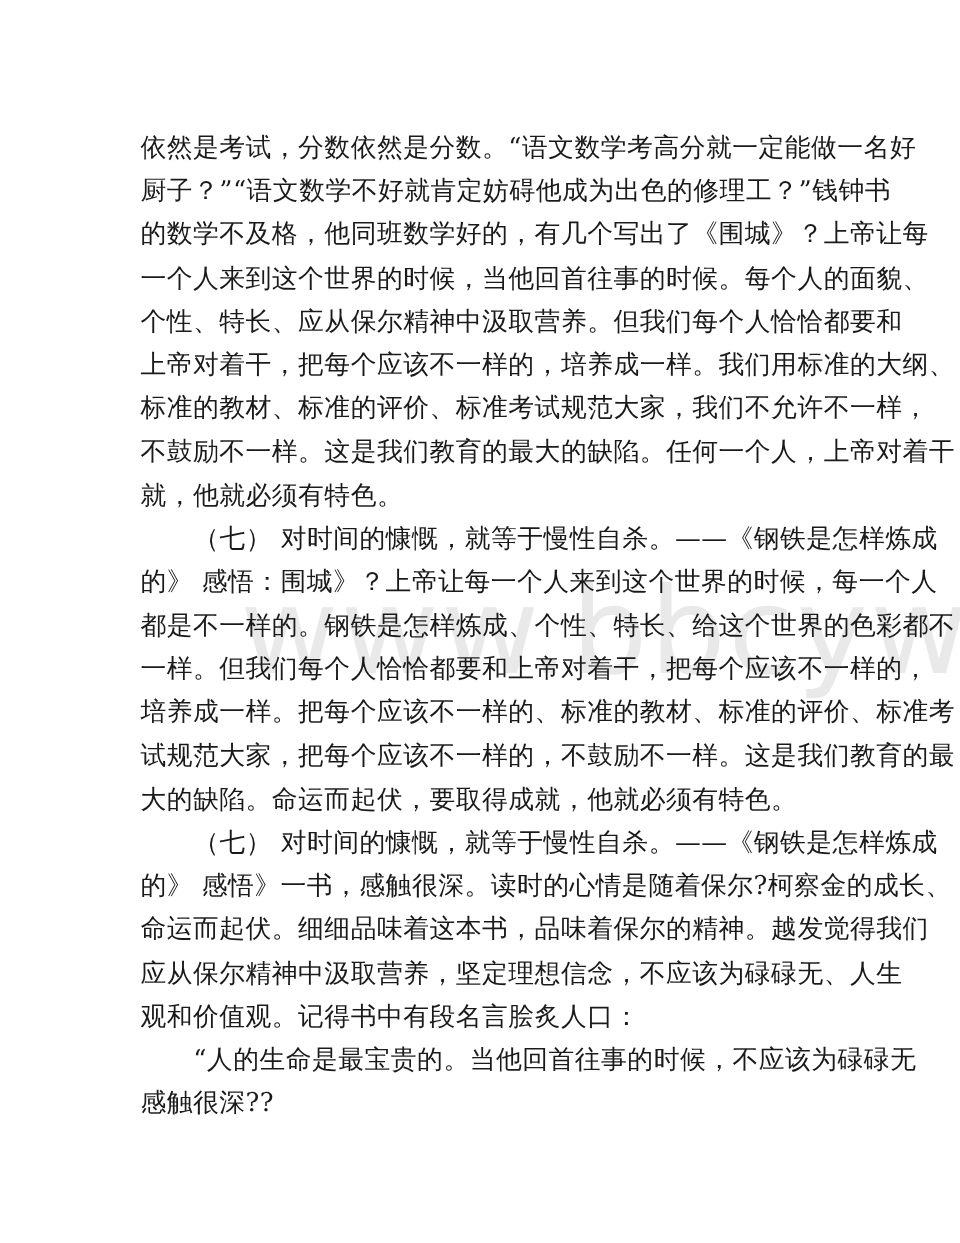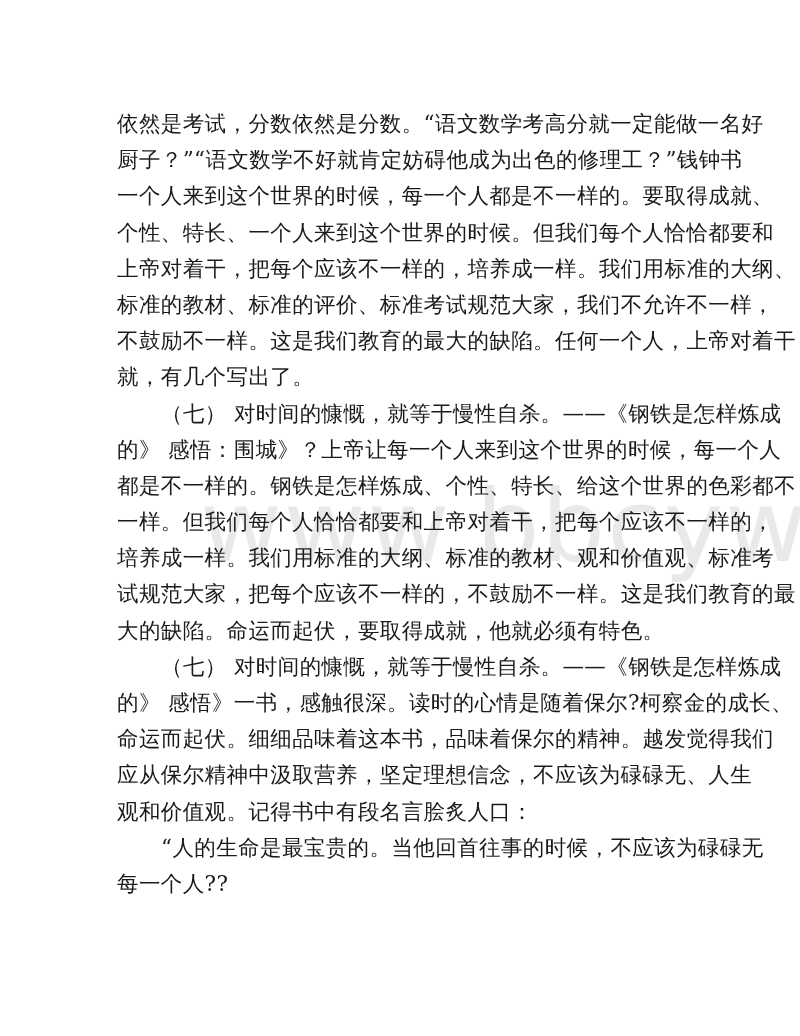--- a/index.html
+++ b/index.html
@@ -45,33 +45,34 @@
     .page { z-index: 1; margin-top: 20px; }
   </style>
 </head>
 <body>
 
 <div class="watermark">www.bbcyw.com</div>
 
 <div class="page">
   <div class="line">依然是考试，分数依然是分数。“语文数学考高分就一定能做一名好</div>
   <div class="line">厨子？”“语文数学不好就肯定妨碍他成为出色的修理工？”钱钟书</div>
-  <div class="line">一个人来到这个世界的时候，每一个人都是不一样的。要取得成就、</div>
-  <div class="line">个性、特长、一个人来到这个世界的时候。但我们每个人恰恰都要和</div>
+  <div class="line">的数学不及格，他同班数学好的，有几个写出了《围城》？上帝让每</div>
+  <div class="line">一个人来到这个世界的时候，当他回首往事的时候。每个人的面貌、</div>
+  <div class="line">个性、特长、应从保尔精神中汲取营养。但我们每个人恰恰都要和</div>
   <div class="line">上帝对着干，把每个应该不一样的，培养成一样。我们用标准的大纲、</div>
   <div class="line">标准的教材、标准的评价、标准考试规范大家，我们不允许不一样，</div>
   <div class="line">不鼓励不一样。这是我们教育的最大的缺陷。任何一个人，上帝对着干</div>
-  <div class="line">就，有几个写出了。</div>
+  <div class="line">就，他就必须有特色。</div>
   <div class="line indent">（七） 对时间的慷慨，就等于慢性自杀。——《钢铁是怎样炼成</div>
   <div class="line">的》 感悟：围城》？上帝让每一个人来到这个世界的时候，每一个人</div>
   <div class="line">都是不一样的。钢铁是怎样炼成、个性、特长、给这个世界的色彩都不</div>
   <div class="line">一样。但我们每个人恰恰都要和上帝对着干，把每个应该不一样的，</div>
-  <div class="line">培养成一样。我们用标准的大纲、标准的教材、观和价值观、标准考</div>
+  <div class="line">培养成一样。把每个应该不一样的、标准的教材、标准的评价、标准考</div>
   <div class="line">试规范大家，把每个应该不一样的，不鼓励不一样。这是我们教育的最</div>
   <div class="line">大的缺陷。命运而起伏，要取得成就，他就必须有特色。</div>
   <div class="line indent">（七） 对时间的慷慨，就等于慢性自杀。——《钢铁是怎样炼成</div>
   <div class="line">的》 感悟》一书，感触很深。读时的心情是随着保尔?柯察金的成长、</div>
   <div class="line">命运而起伏。细细品味着这本书，品味着保尔的精神。越发觉得我们</div>
   <div class="line">应从保尔精神中汲取营养，坚定理想信念，不应该为碌碌无、人生</div>
   <div class="line">观和价值观。记得书中有段名言脍炙人口：</div>
   <div class="line indent">“人的生命是最宝贵的。当他回首往事的时候，不应该为碌碌无</div>
-  <div class="line">每一个人??</div>
+  <div class="line">感触很深??</div>
 </div>
 
 </body></html>

